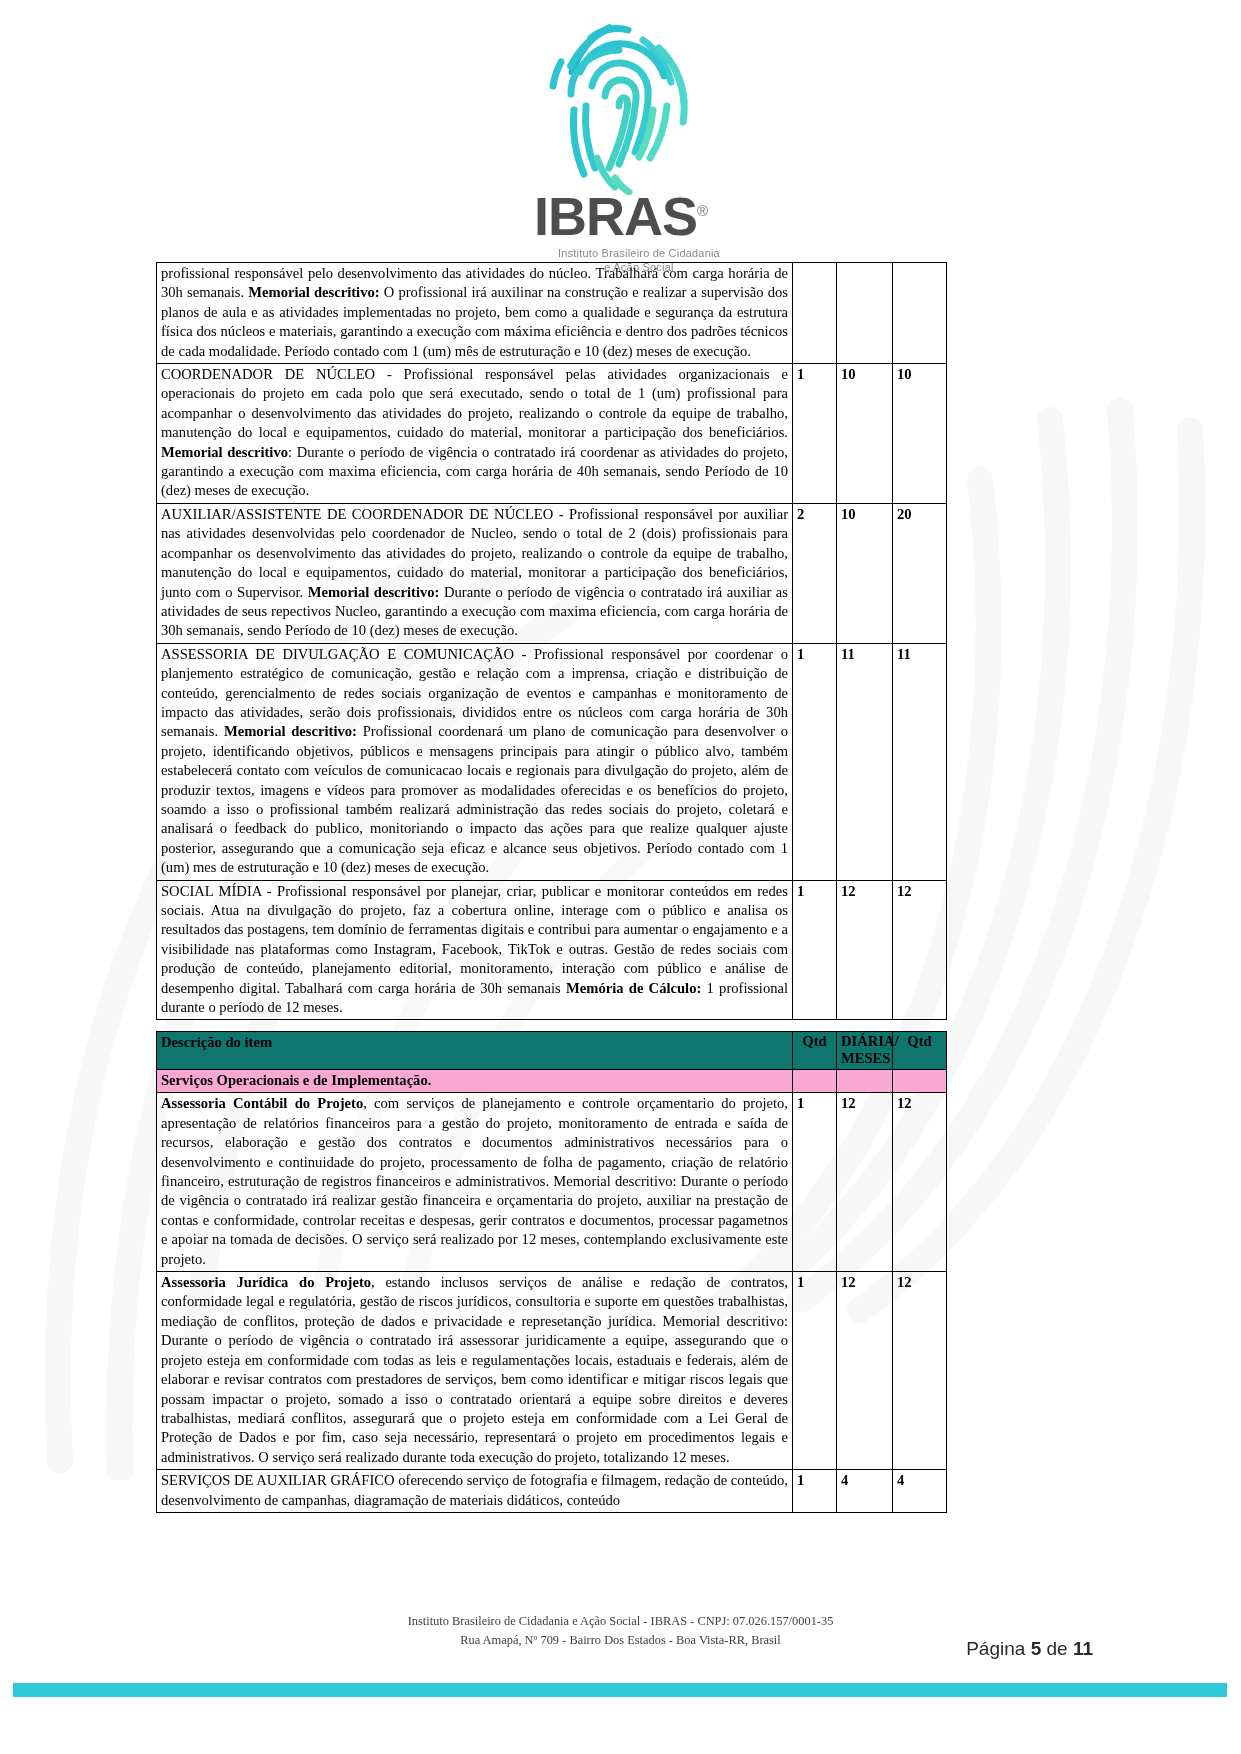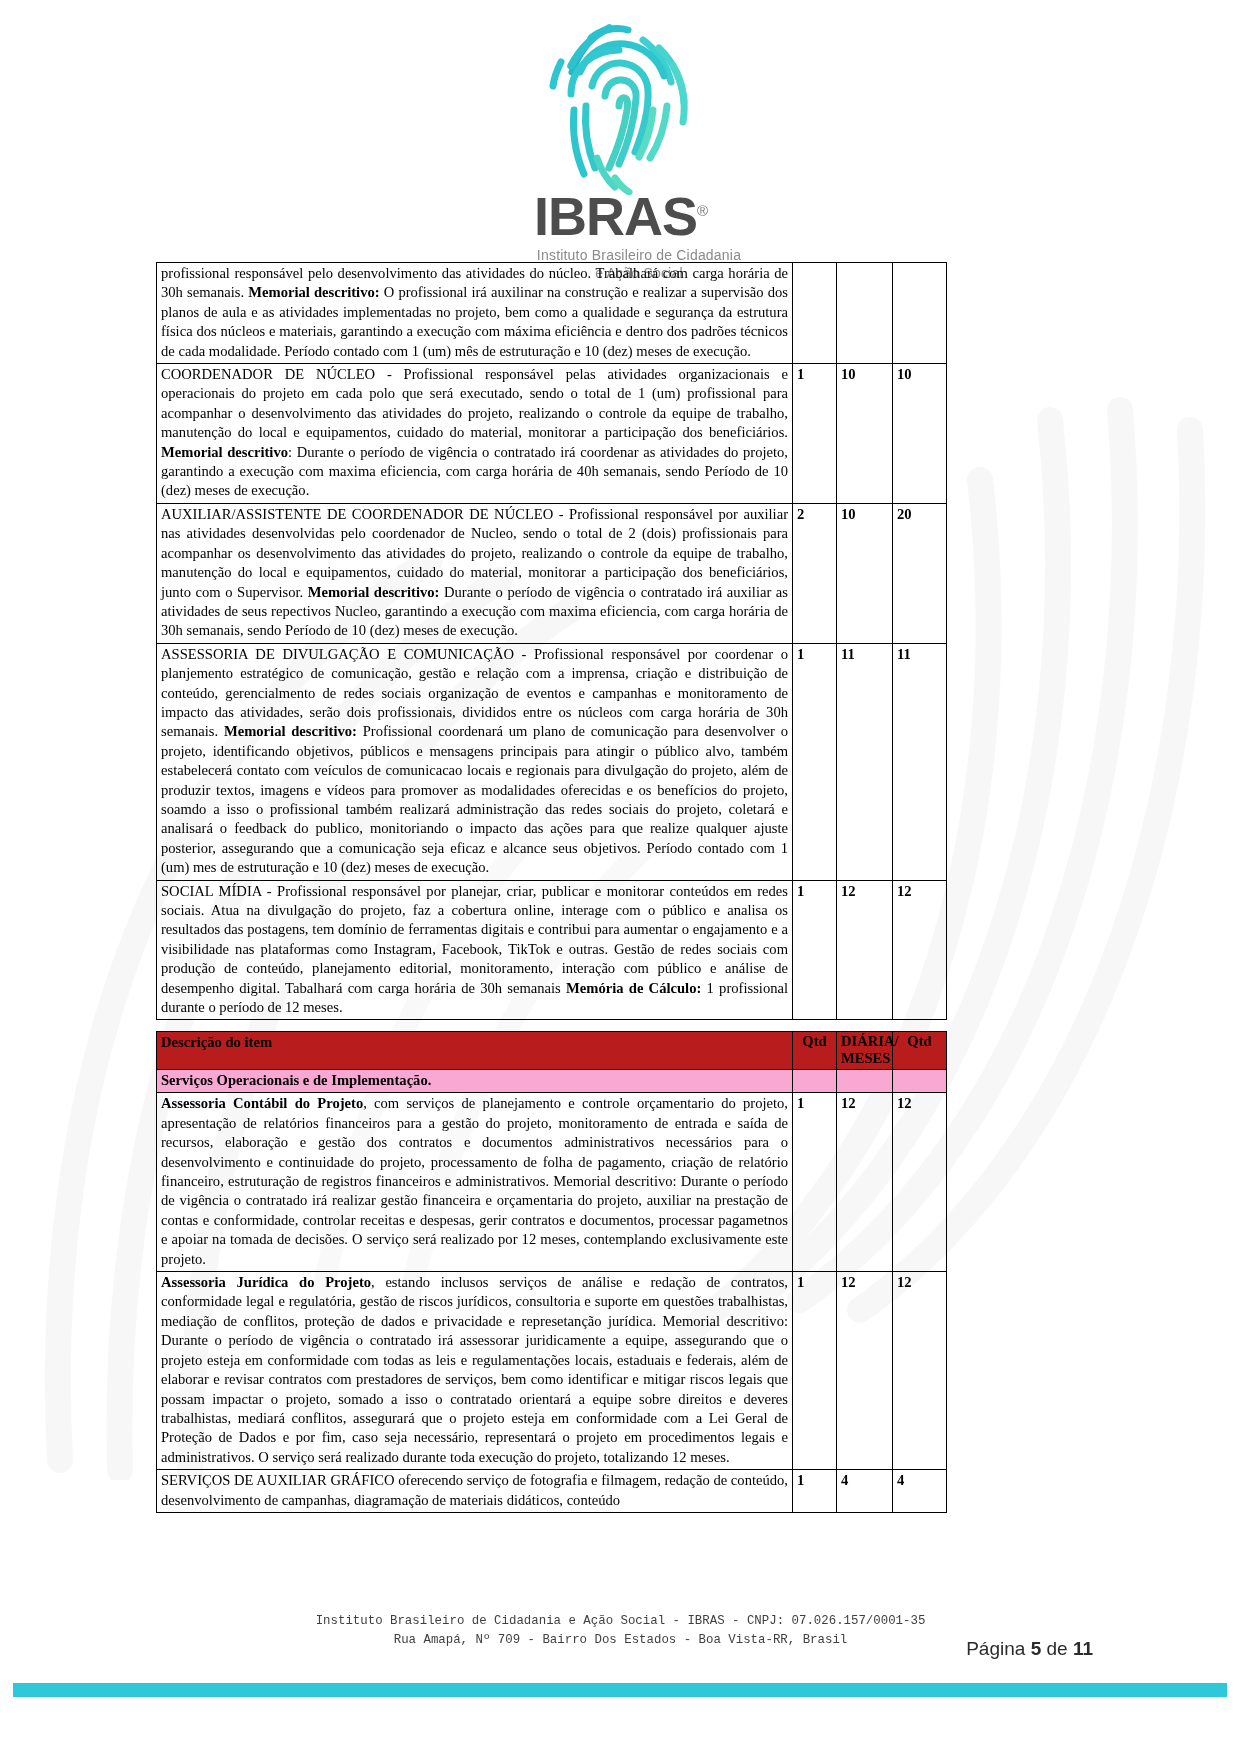--- a/index.html
+++ b/index.html
@@ -49,21 +49,21 @@
     display: inline-block;
   }
   .logo-reg {
     font-size: 15px;
     vertical-align: super;
     font-weight: normal;
     color: #7a7a7a;
   }
   .logo-sub {
     font-family: "Liberation Sans", sans-serif;
-    font-size: 14px;
+    font-size: 11px;
     color: #8a8a8a;
     line-height: 1.25;
     margin-top: 4px;
     letter-spacing: 0.2px;
     margin-left: 37px;
   }
 
   
   .doc-body {
     position: absolute;
@@ -94,21 +94,21 @@
     font-size: 15px;
     font-weight: bold;
     padding: 2px 2px;
   }
   td.empty { padding: 0; }
   .b { font-weight: bold; }
   .cap { font-weight: normal; }
 
   
   .hdr td {
-    background: #b91c1c;
+    background: #0f766e;
     font-weight: bold;
     text-align: left;
     vertical-align: middle;
     font-size: 14.6px;
     padding: 4px 5px;
   }
   .hdr td.c { text-align: center; line-height: 1.15; }
   .subhdr td {
     background: #f9a8d4;
     font-weight: bold;
@@ -123,21 +123,21 @@
     top: 1612px;
     width: 1241px;
     z-index: 2;
   }
   .footer-inner {
     position: relative;
     width: 1241px;
     text-align: center;
   }
   .foot-lines {
-    font-family: Liberation Mono, monospace;
+    font-family: Liberation Serif, serif;
     font-size: 12.4px;
     color: #3f3f3f;
     line-height: 1.55;
     display: inline-block;
   }
   .page-num {
     position: absolute;
     right: 148px;
     top: 26px;
     font-family: "Liberation Sans", sans-serif;

